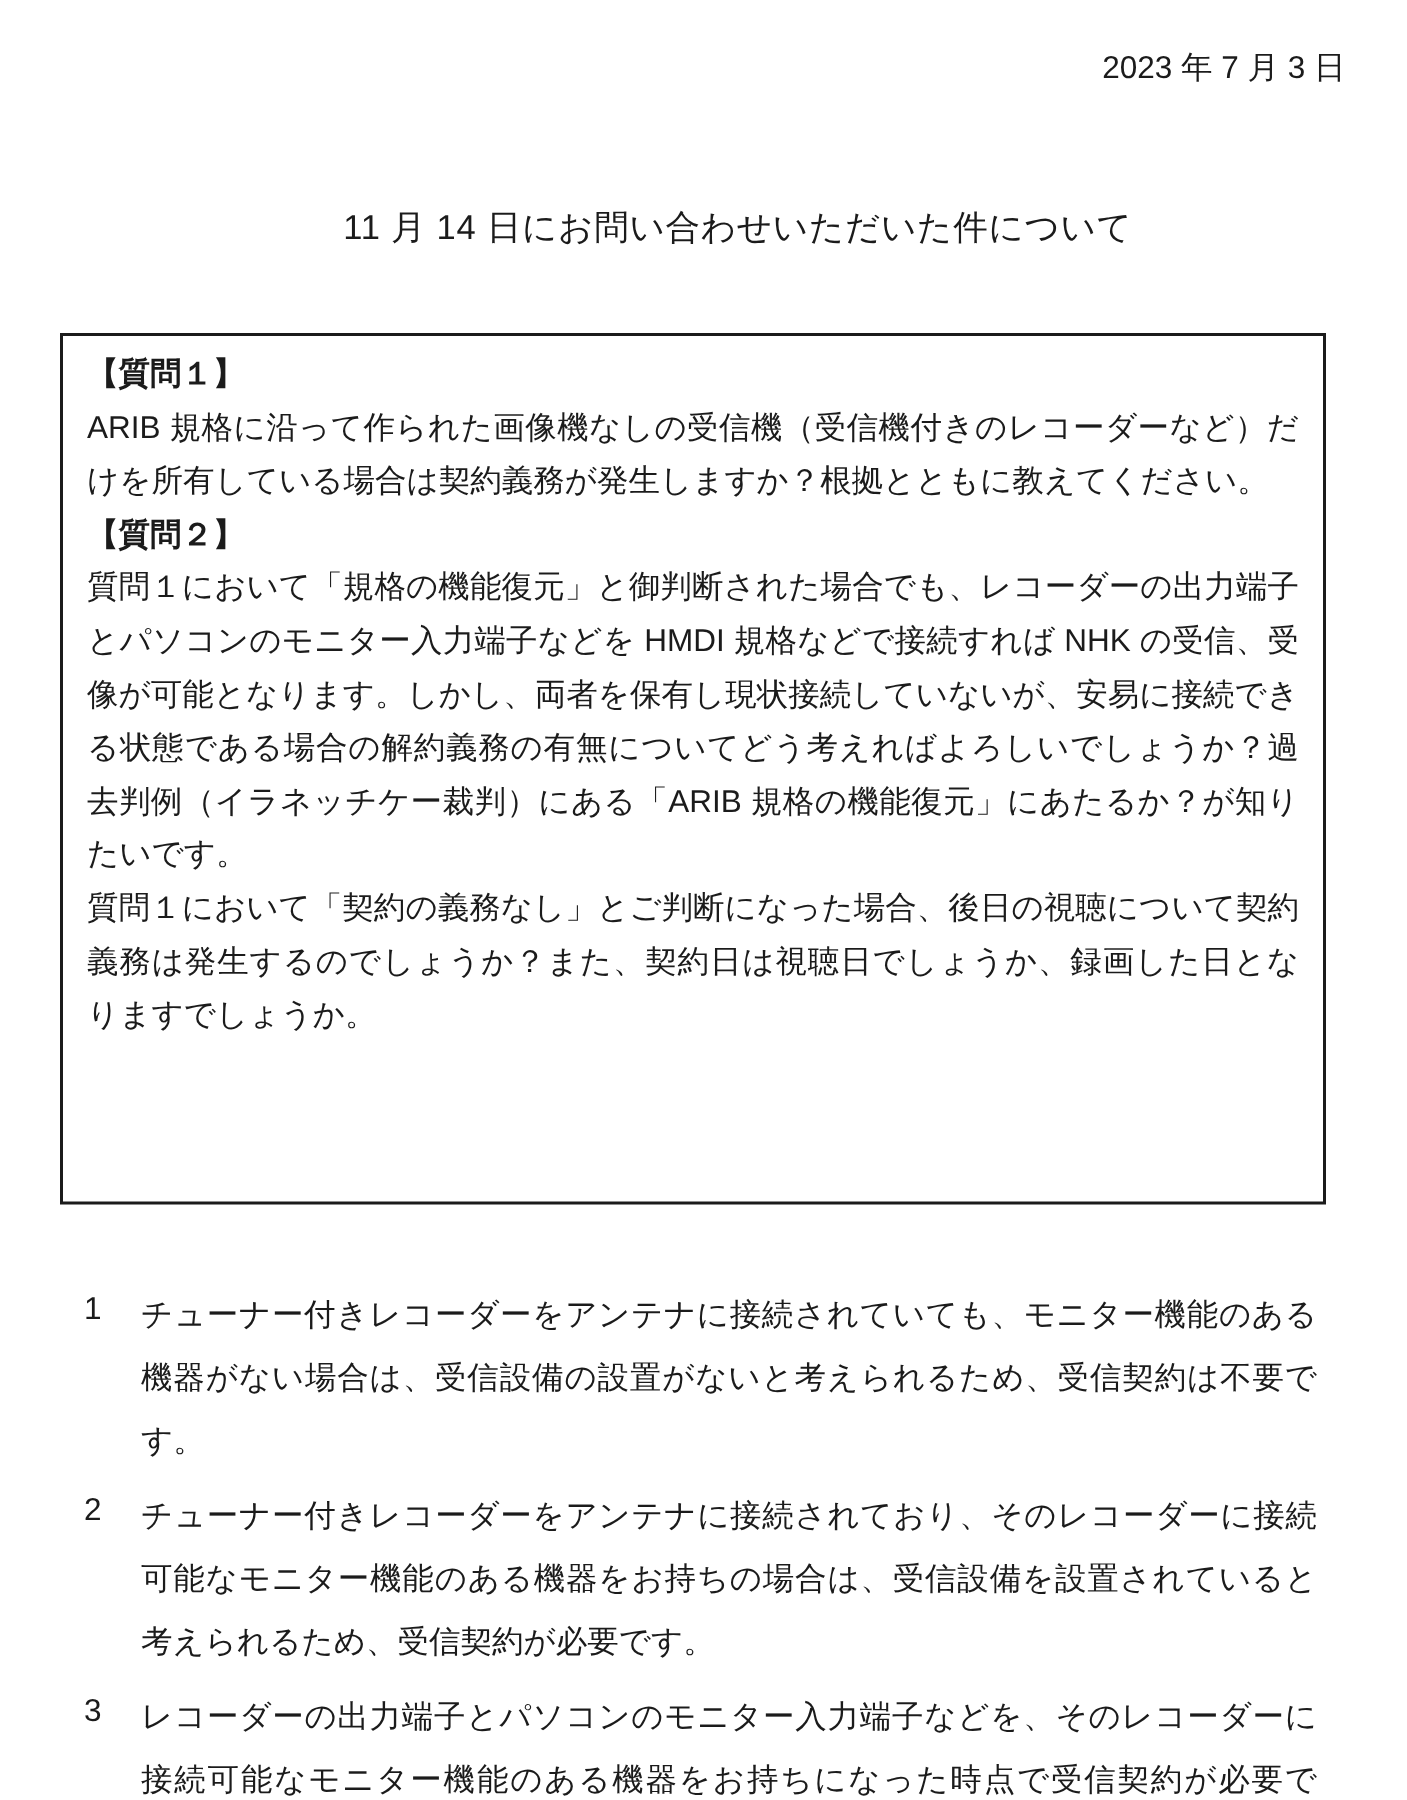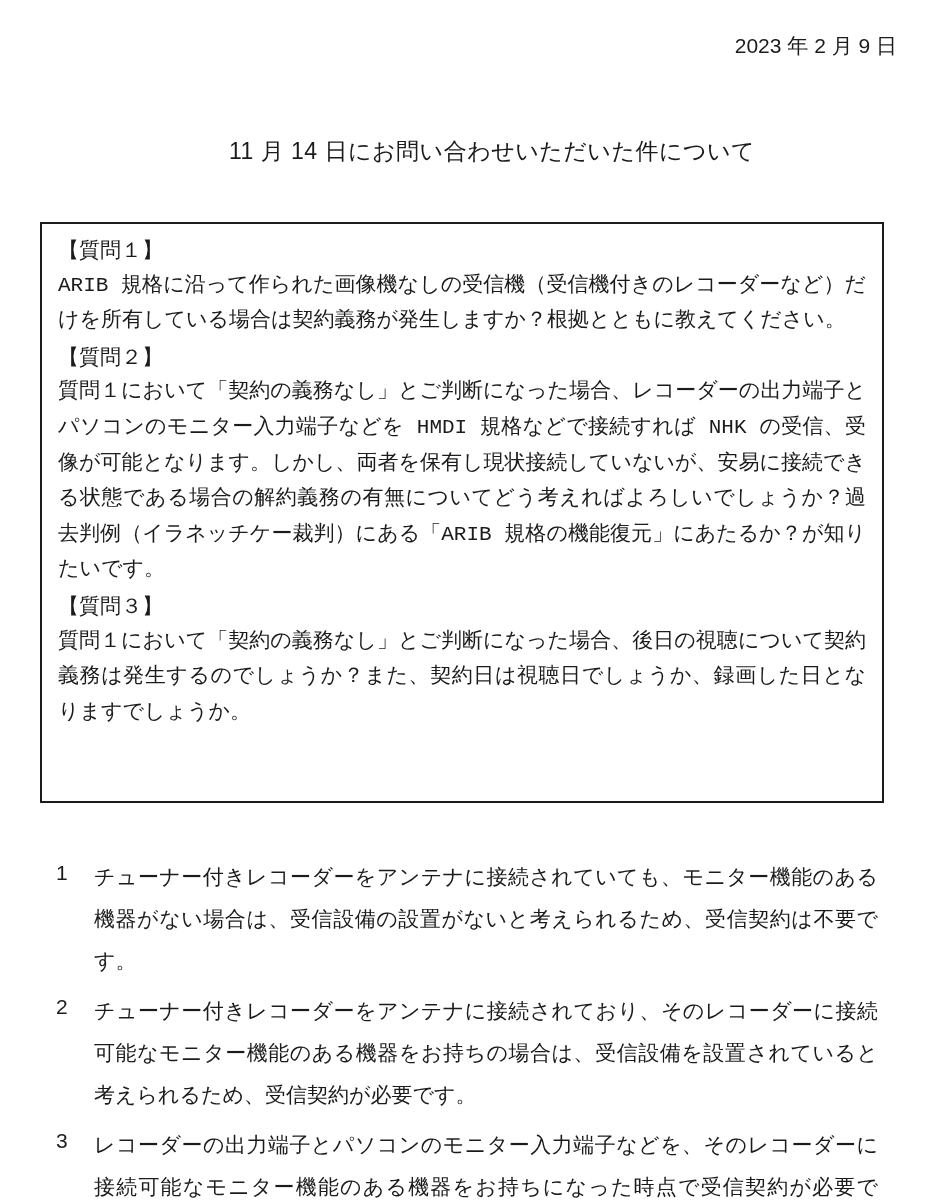--- a/index.html
+++ b/index.html
@@ -50,26 +50,25 @@
     height: 581px;
     box-sizing: border-box;
     border: 2px solid #1b1b1b;
     padding: 8px 16px 8px 16px;
     font-size: 21px;
     line-height: 35.6px;
     overflow: hidden;
   }
   .q-heading {
     margin: 0;
-    font-weight: 400;
+    font-weight: 700;
   }
   .q-body {
     margin: 0;
     text-align: justify;
-    font-family: Liberation Mono, monospace;
   }
   .answer-section {
     position: absolute;
     top: 852px;
     left: 56px;
     width: 826px;
     font-size: 21px;
     line-height: 42px;
   }
   .a-heading {
@@ -88,39 +87,38 @@
     margin: 4px;
     text-align: justify;
   }
 </style>
 </head>
 <body>
 
 <div class="page">
 
   <div class="doc-header">
-    <div>2023 年 2 月 9 日</div>
+    <div>2023 年 7 月 3 日</div>
   </div>
 
   <h1 class="doc-title">11 月 14 日にお問い合わせいただいた件について</h1>
 
   <div class="question-box">
 
     <section>
       <div class="q-heading">【質問１】</div>
       <p class="q-body">ARIB 規格に沿って作られた画像機なしの受信機（受信機付きのレコーダーなど）だけを所有している場合は契約義務が発生しますか？根拠とともに教えてください。</p>
     </section>
 
     <section>
       <div class="q-heading">【質問２】</div>
-      <p class="q-body">質問１において「契約の義務なし」とご判断になった場合、レコーダーの出力端子とパソコンのモニター入力端子などを HMDI 規格などで接続すれば NHK の受信、受像が可能となります。しかし、両者を保有し現状接続していないが、安易に接続できる状態である場合の解約義務の有無についてどう考えればよろしいでしょうか？過去判例（イラネッチケー裁判）にある「ARIB 規格の機能復元」にあたるか？が知りたいです。</p>
+      <p class="q-body">質問１において「規格の機能復元」と御判断された場合でも、レコーダーの出力端子とパソコンのモニター入力端子などを HMDI 規格などで接続すれば NHK の受信、受像が可能となります。しかし、両者を保有し現状接続していないが、安易に接続できる状態である場合の解約義務の有無についてどう考えればよろしいでしょうか？過去判例（イラネッチケー裁判）にある「ARIB 規格の機能復元」にあたるか？が知りたいです。</p>
     </section>
 
     <section>
-      <div class="q-heading">【質問３】</div>
       <p class="q-body">質問１において「契約の義務なし」とご判断になった場合、後日の視聴について契約義務は発生するのでしょうか？また、契約日は視聴日でしょうか、録画した日となりますでしょうか。</p>
     </section>
 
   </div>
 
   <div class="answer-section">
 
     <div class="answer-item">
       <span class="a-num">1</span>
       <p class="a-text">チューナー付きレコーダーをアンテナに接続されていても、モニター機能のある機器がない場合は、受信設備の設置がないと考えられるため、受信契約は不要です。</p>

